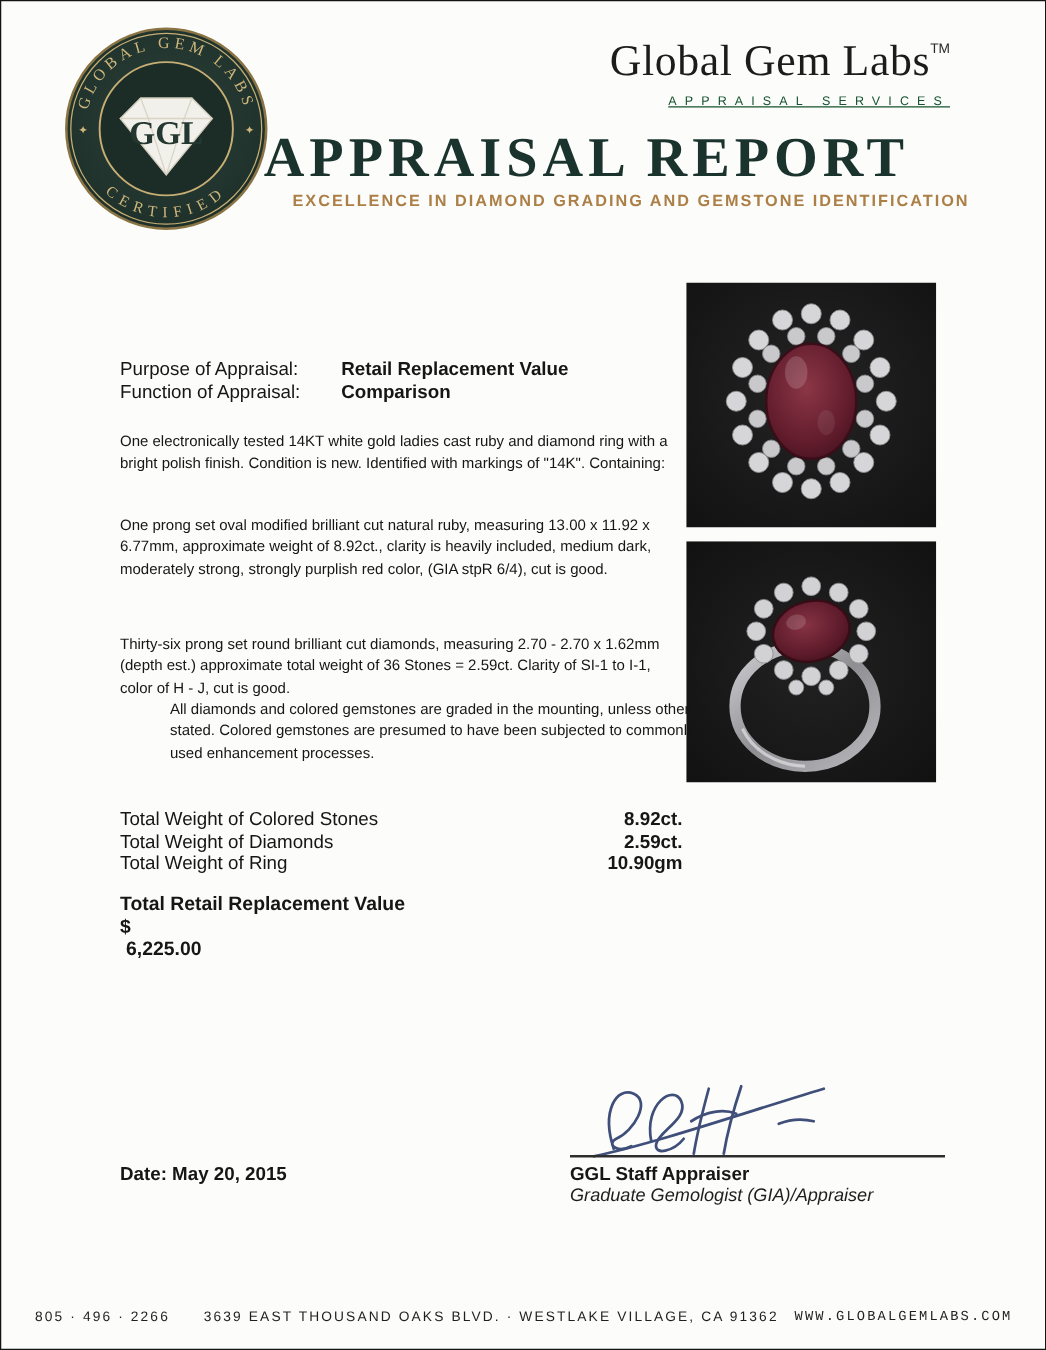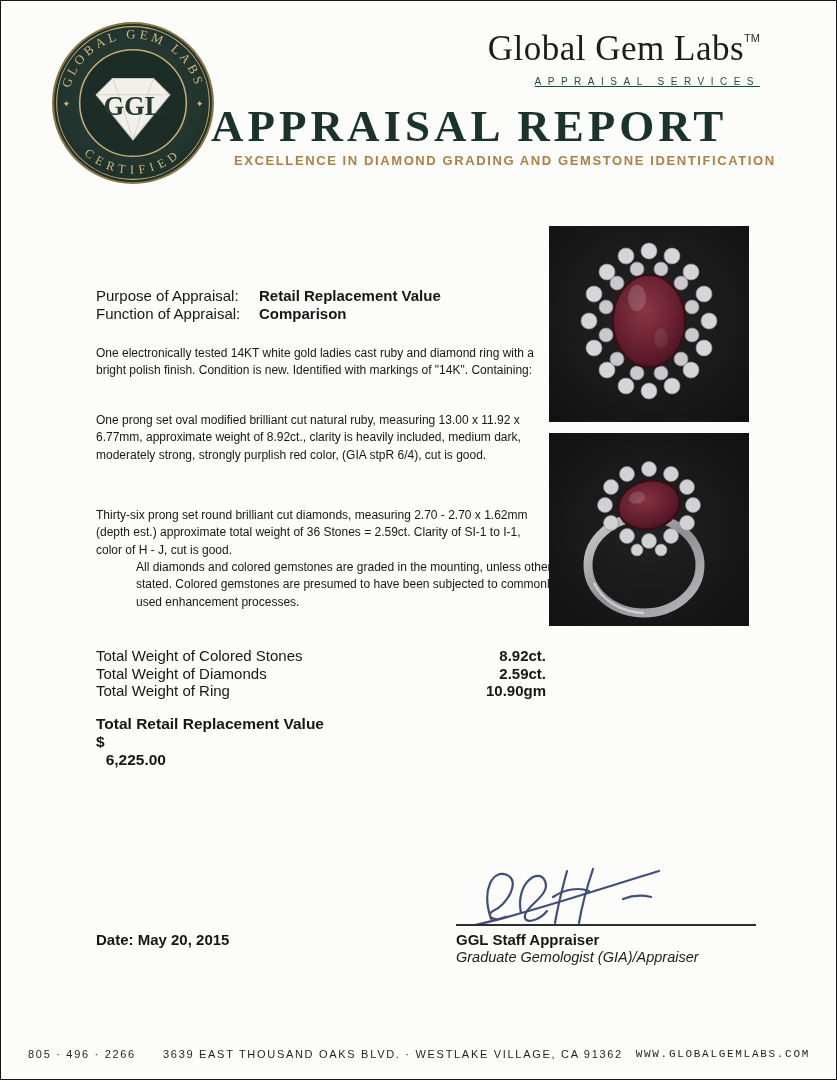--- a/index.html
+++ b/index.html
@@ -25,34 +25,34 @@
     font-family:"Liberation Serif", serif; font-weight:700; font-size:45px;
     letter-spacing:4px; color:#1b332d;
   }
   .report-tagline {
     position:absolute; left:213px; top:152px; white-space:nowrap;
     font-size:13px; font-weight:700; letter-spacing:1.6px; color:#ab7f46;margin-left:20px;
   }
 
   
   .kv { position:absolute; left:95px; top:286px; font-size:15px; line-height:17.5px; }
-  .kv-row { display:grid; grid-template-columns:163px auto; }
+  .kv-row { display:grid; grid-template-columns:163px auto;gap:14px; }
   .kv-value { font-weight:700; }
 
   .paragraph { position:absolute; left:95px; width:447px; font-size:12px; line-height:17.3px; }
   #p1 { top:344px; } #p2 { top:411px; } #p3 { top:506px; } #p4 { top:558px;margin-left:40px; }
 
   .totals { position:absolute; left:95px; top:646px; width:450px; font-size:15px; line-height:17.6px; }
   .total-row { display:flex; justify-content:space-between; }
   .total-value { font-weight:700; }
 
   .grand { position:absolute; left:95px; top:714px; width:655px; display:flex; font-size:15.5px; font-weight:700;flex-direction:column; }
   .grand-spacer { flex:1; }
   .grand-currency { margin-right:26px; }
-  .grand-amount { width:70px; text-align:right; }
+  .grand-amount { width:70px; text-align:center; }
 
   
   .photo { position:absolute; left:548px; width:200px; line-height:0; }
   #photo1 { top:225px; height:196px; }
   #photo2 { top:432px; height:193px; }
   .photo svg { width:100%; height:100%; display:block; }
 
   
   .sig-svg  { position:absolute; left:462px; top:860px; width:210px; height:75px; }
   .sig-line { position:absolute; left:455px; top:923px; width:300px; border-top:2px solid #2e2e2e; }

